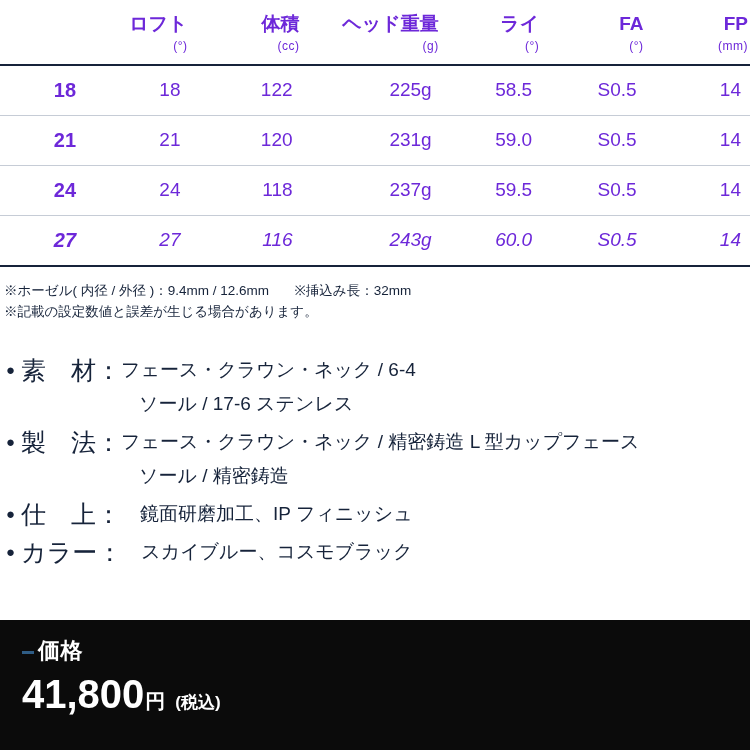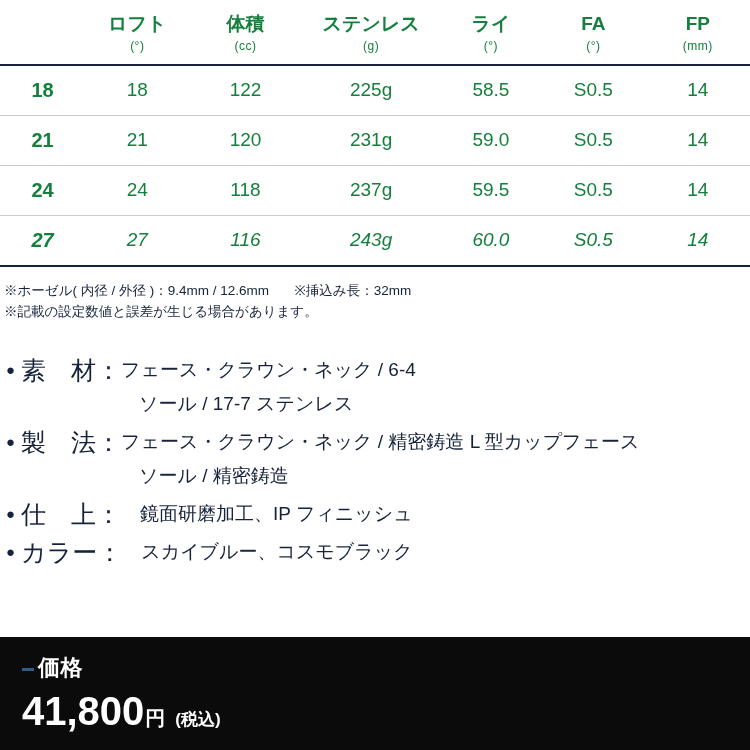--- a/index.html
+++ b/index.html
@@ -21,23 +21,23 @@
     box-sizing: border-box;
   }
 
   
   .spec-table {
     width: 100%;
     border-collapse: collapse;
     table-layout: fixed;
   }
   .spec-table th, .spec-table td {
-    text-align: center;
+    text-align: right;
     vertical-align: middle;
-    color: #15803d;
+    color: #6d28d9;
   }
   .spec-table thead th {
     padding: 12px 2px 10px 2px;
     font-weight: bold;
     font-size: 19px;
     line-height: 1.25;
     border-bottom: 2px solid #16233a;
   }
   .spec-table thead th .unit {
     display: block;
@@ -119,21 +119,21 @@
     margin-top: 8px;
     margin-left: 18px;
   }
 
   
   .price-bar {
     position: absolute;
     left: 0;
     right: 0;
     bottom: 0;
-    height: 113px;
+    height: 130px;
     background: #0b0b0b;
     color: #ffffff;
     padding: 16px 22px 0 22px;
     box-sizing: border-box;
   }
   .price-label-row {
     display: flex;
     align-items: center;
   }
   .price-dash {
@@ -184,21 +184,21 @@
         </th>
         <th class="col-loft">
           <span>ロフト</span>
           <span class="unit">(°)</span>
         </th>
         <th class="col-volume">
           <span>体積</span>
           <span class="unit">(cc)</span>
         </th>
         <th class="col-weight">
-          <span>ステンレス</span>
+          <span>ヘッド重量</span>
           <span class="unit">(g)</span>
         </th>
         <th class="col-lie">
           <span>ライ</span>
           <span class="unit">(°)</span>
         </th>
         <th class="col-fa">
           <span>FA</span>
           <span class="unit">(°)</span>
         </th>
@@ -257,21 +257,21 @@
     <div class="note-line">※記載の設定数値と誤差が生じる場合があります。</div>
   </div>
 
   <div class="spec-list">
 
     <div class="spec-row">
       <span class="bullet">●</span>
       <span class="spec-label">素　材：</span>
       <span class="spec-values">
         <span>フェース・クラウン・ネック / 6-4</span>
-        <span class="second">ソール / 17-7 ステンレス</span>
+        <span class="second">ソール / 17-6 ステンレス</span>
       </span>
     </div>
 
     <div class="spec-row">
       <span class="bullet">●</span>
       <span class="spec-label">製　法：</span>
       <span class="spec-values">
         <span>フェース・クラウン・ネック / 精密鋳造 L 型カップフェース</span>
         <span class="second">ソール / 精密鋳造</span>
       </span>

